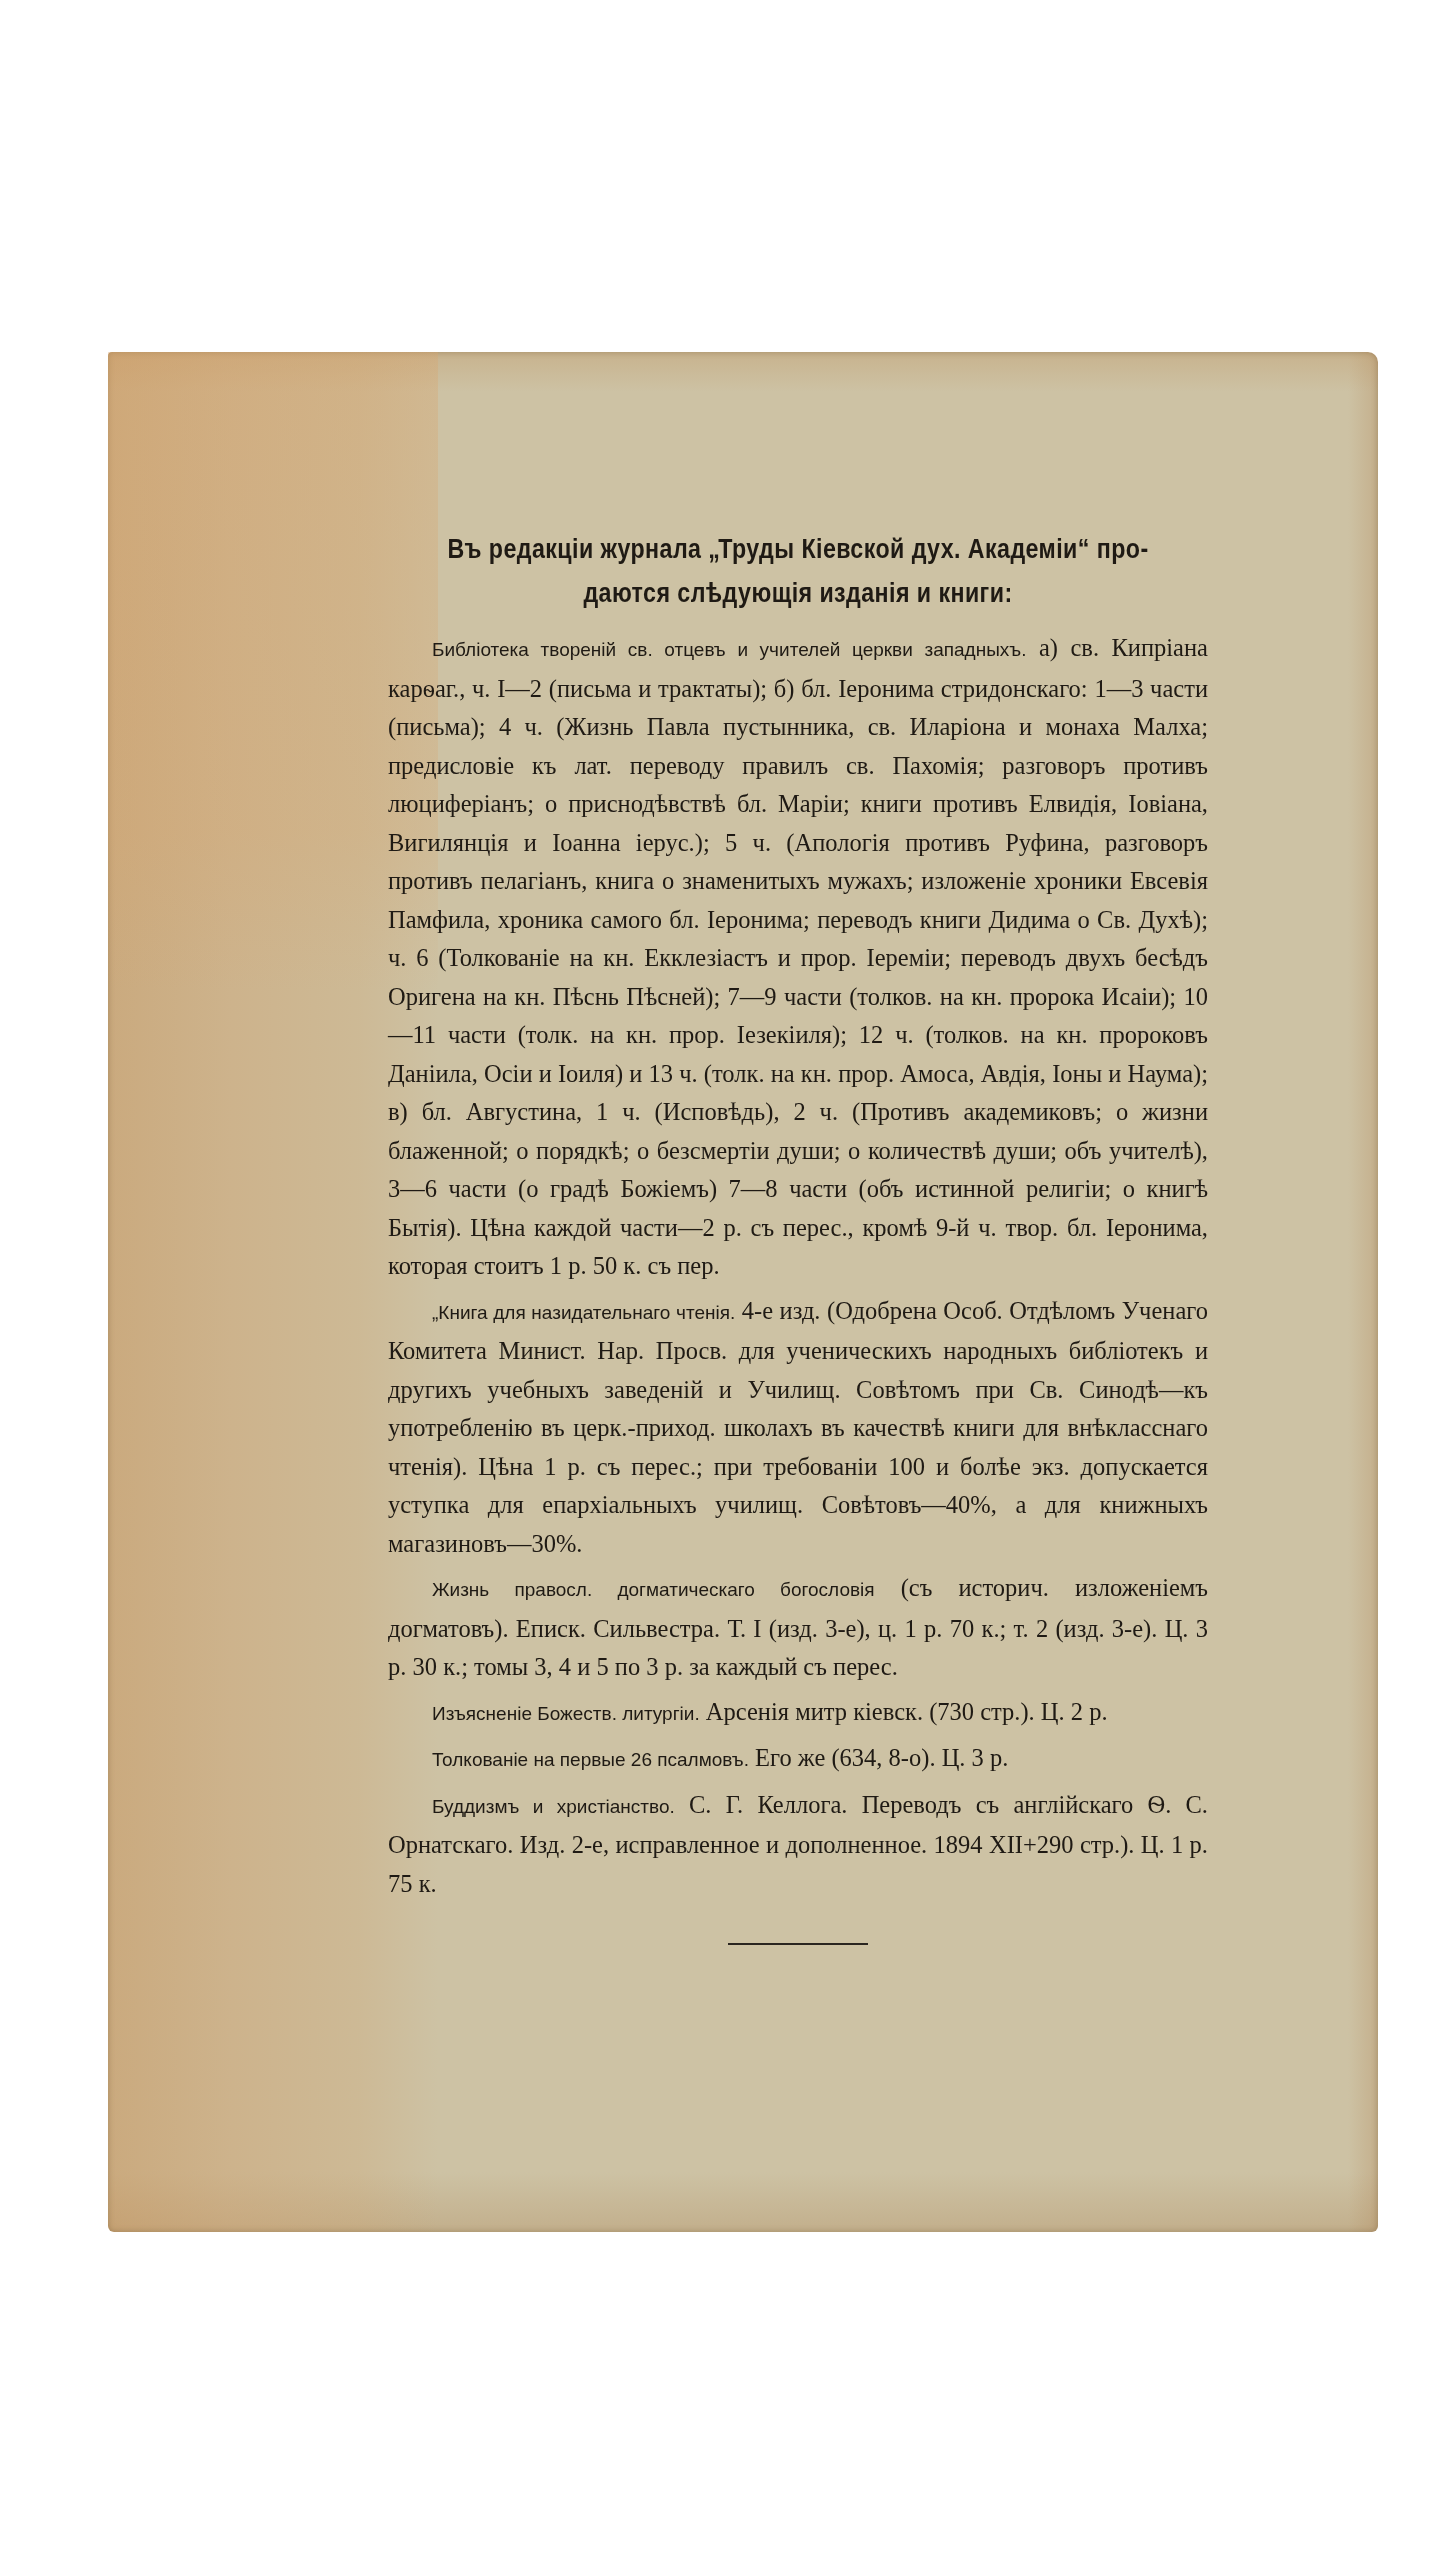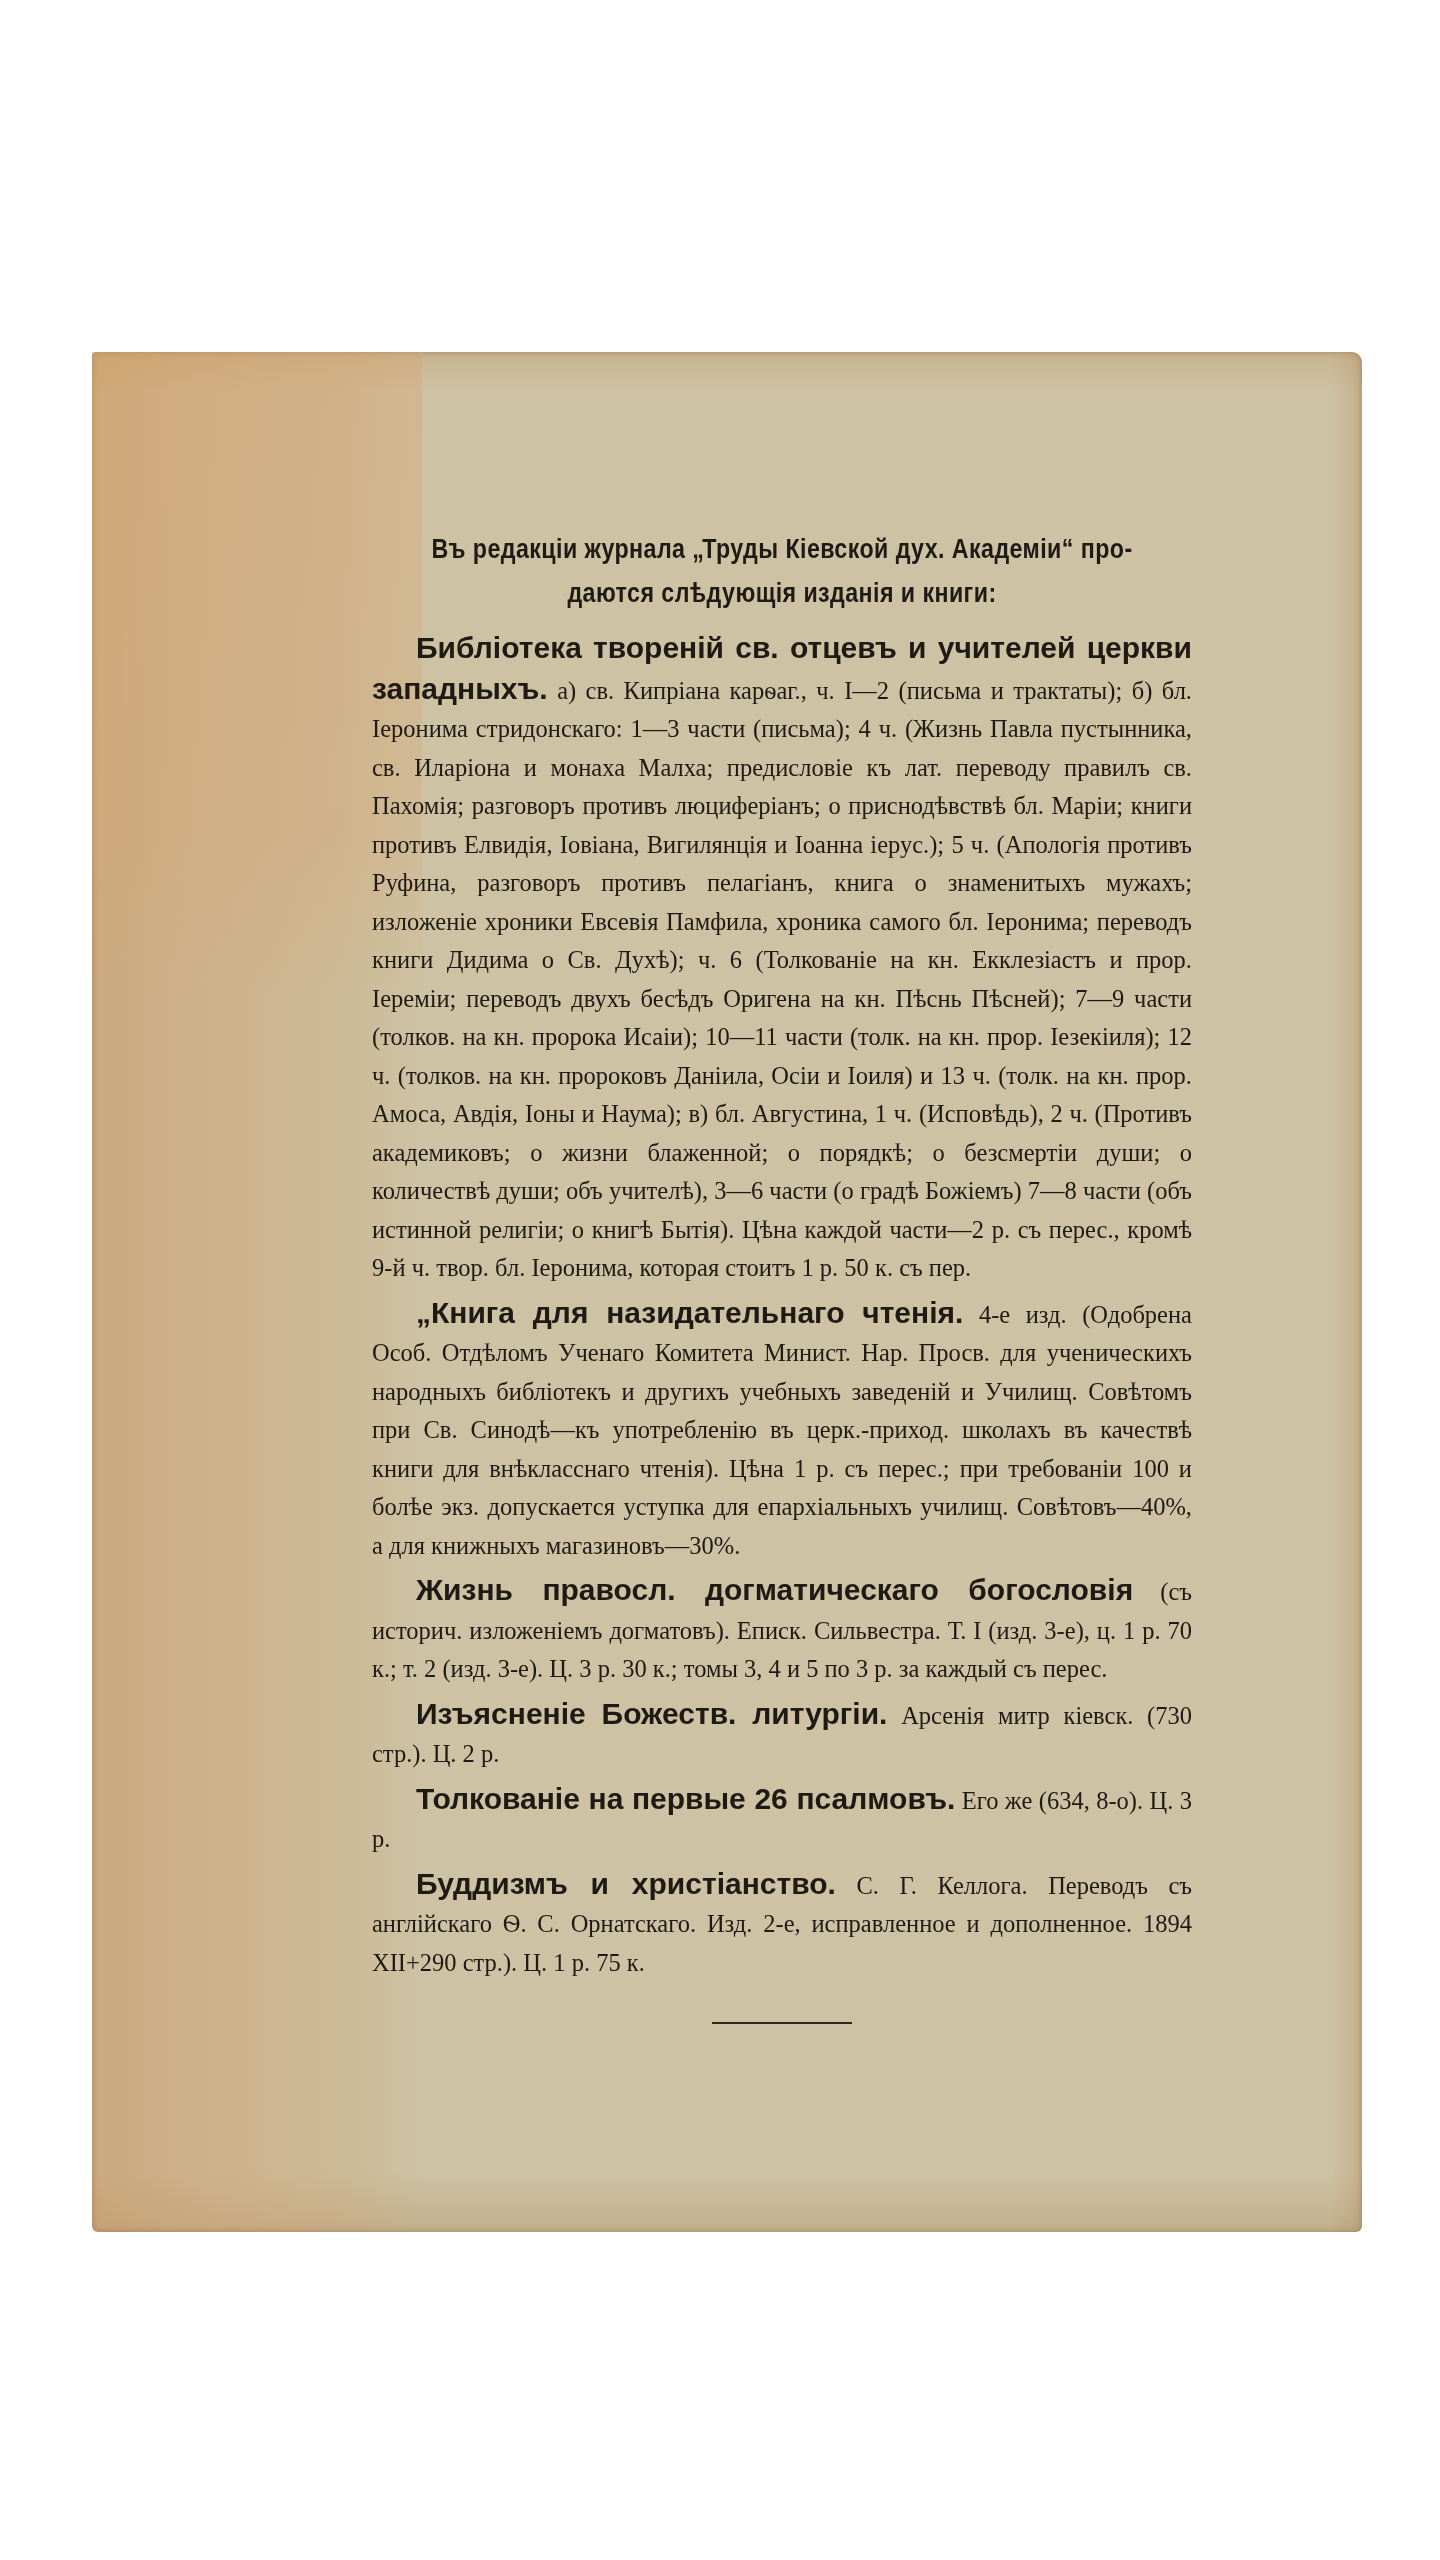--- a/index.html
+++ b/index.html
@@ -2,21 +2,21 @@
 <html><head>
 <meta charset="utf-8">
 <style>
   html, body { margin: 0; padding: 0; }
   body {
     width: 1440px; height: 2560px; background: #ffffff;
     position: relative; overflow: hidden;
     font-family: "Liberation Serif", "DejaVu Serif", serif;
   }
   .page {
-    position: absolute; left: 92px; top: 352px; width: 1270px; height: 1880px;
+    position: absolute; left: 108px; top: 352px; width: 1270px; height: 1880px;
     background:
       linear-gradient(90deg, rgba(200,150,95,0.55) 0px, rgba(205,160,110,0.45) 120px, rgba(205,165,115,0.30) 250px, rgba(200,180,140,0.0) 330px),
       linear-gradient(180deg, rgba(190,150,100,0.35) 0px, rgba(190,150,100,0.0) 40px),
       linear-gradient(0deg, rgba(175,140,95,0.35) 0px, rgba(175,140,95,0.0) 60px),
       linear-gradient(270deg, rgba(180,140,95,0.35) 0px, rgba(180,140,95,0.0) 30px),
       #cdc2a4;
     border-radius: 4px 10px 6px 6px;
     box-shadow: inset 0 0 6px rgba(120,90,50,0.45);
   }
   .stain {
@@ -41,22 +41,22 @@
   }
   .entry {
     font-size: 24.5px;
     line-height: 38.5px;
     text-align: justify;
     margin: 0 0 6px 0;
     text-indent: 44px;
   }
   .lead {
     font-family: "Liberation Sans", "DejaVu Sans", sans-serif;
-    font-weight: bold;
-    font-size: 30px;
+    font-weight: normal;
+    font-size: 19px;
   }
   .rule {
     width: 140px; height: 2px; background: #2a2520;
     margin: 40px auto 0 auto;
   }
 </style>
 </head>
 <body>
 
 <div class="page">

